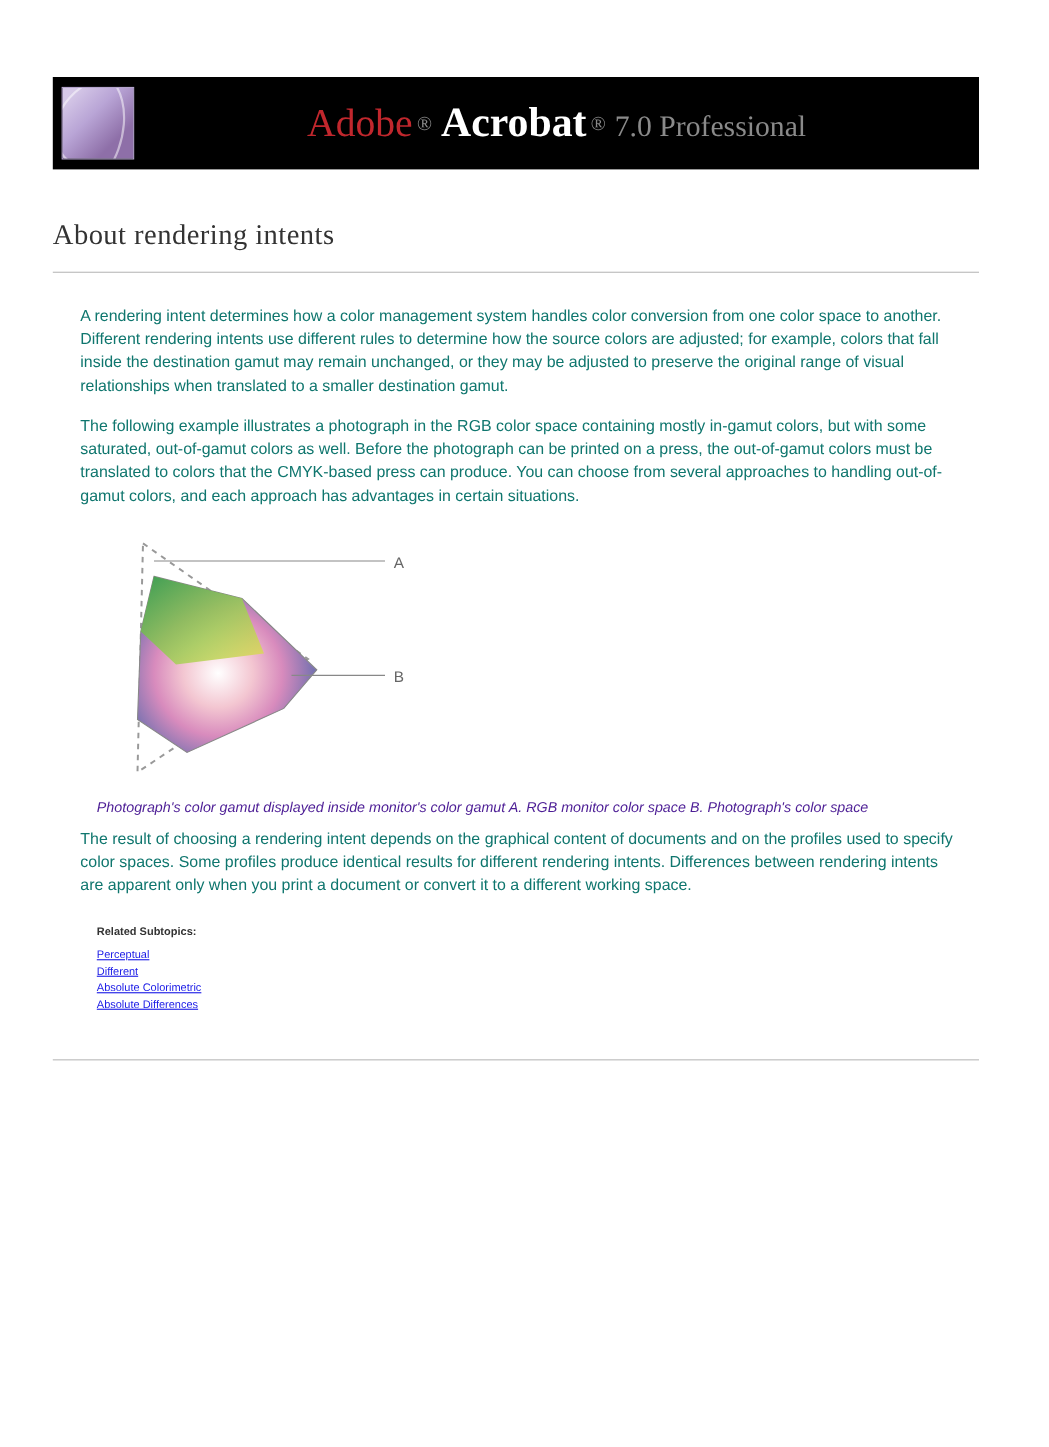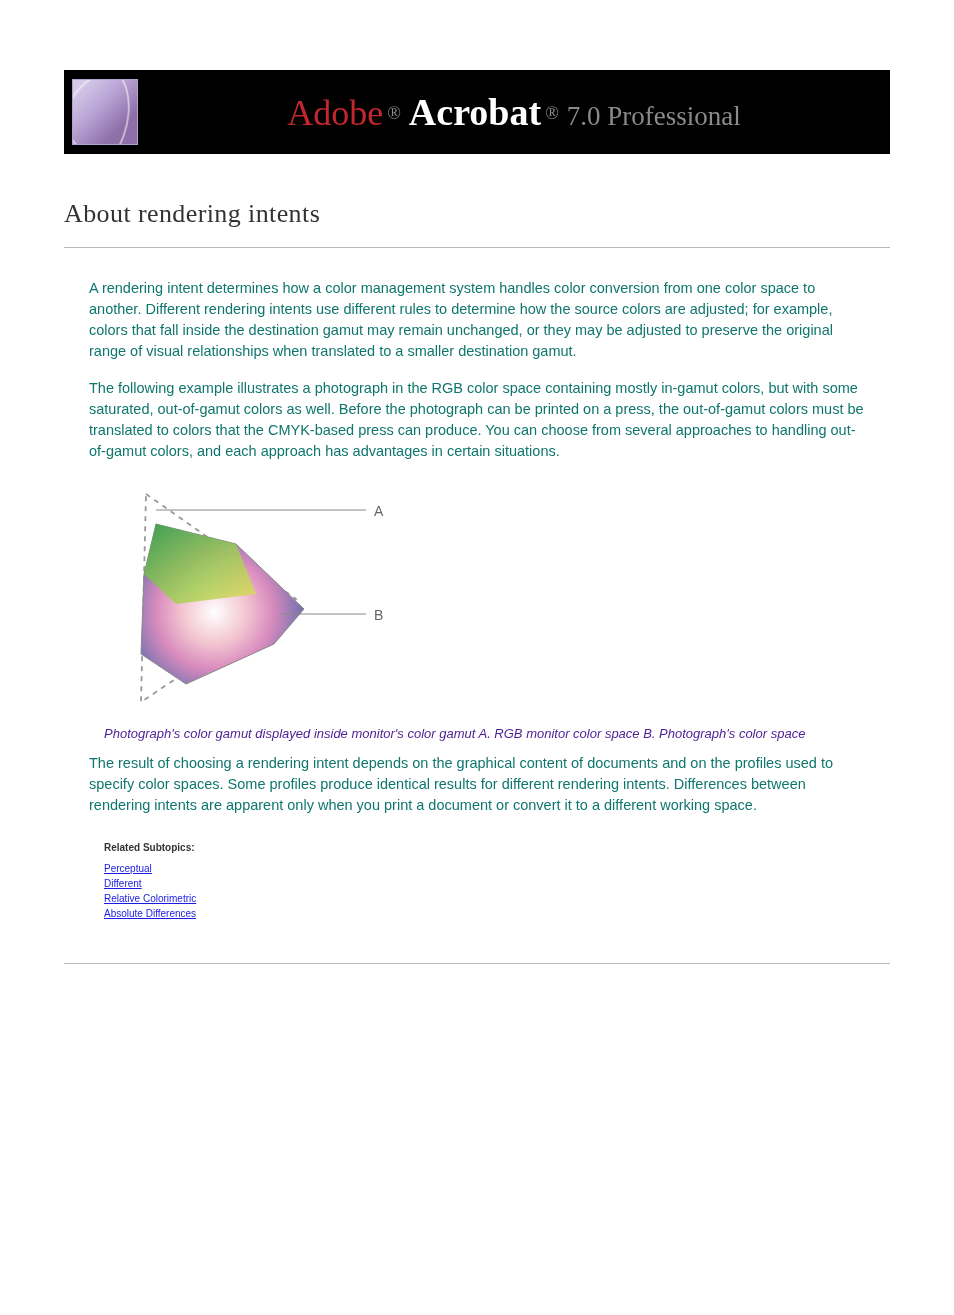--- a/index.html
+++ b/index.html
@@ -5,21 +5,21 @@
     * { margin: 0; padding: 0; box-sizing: border-box; }
     body {
       width: 954px;
       height: 1315px;
       background: #fff;
       font-family: Arial, Helvetica, sans-serif;
       color: #333;
       position: relative;
     }
     .page {
-      padding: 70px 64px 0 64px;
+      padding: 70px 64px 0 48px;
       border-radius: 22px;
     }
     .banner {
       background: #000;
       height: 84px;
       display: flex;
       align-items: center;
       padding: 0;
       margin-bottom: 28px;
       position: relative;
@@ -195,19 +195,19 @@
   <div class="caption">Photograph's color gamut displayed inside monitor's color gamut A. RGB monitor color space B. Photograph's color space</div>
 
   <div class="body-text">
     <p>The result of choosing a rendering intent depends on the graphical content of documents and on the profiles used to specify color spaces. Some profiles produce identical results for different rendering intents. Differences between rendering intents are apparent only when you print a document or convert it to a different working space.</p>
   </div>
 
   <div class="subtopics">
     <h3>Related Subtopics:</h3>
     <a class="subtopic-link">Perceptual</a>
     <a class="subtopic-link">Different</a>
-    <a class="subtopic-link">Relative Colorimetric</a>
+    <a class="subtopic-link">Absolute Colorimetric</a>
     <a class="subtopic-link">Absolute Differences</a>
   </div>
 
   <hr class="bottom-rule">
 
 </div>
 
 </body></html>

